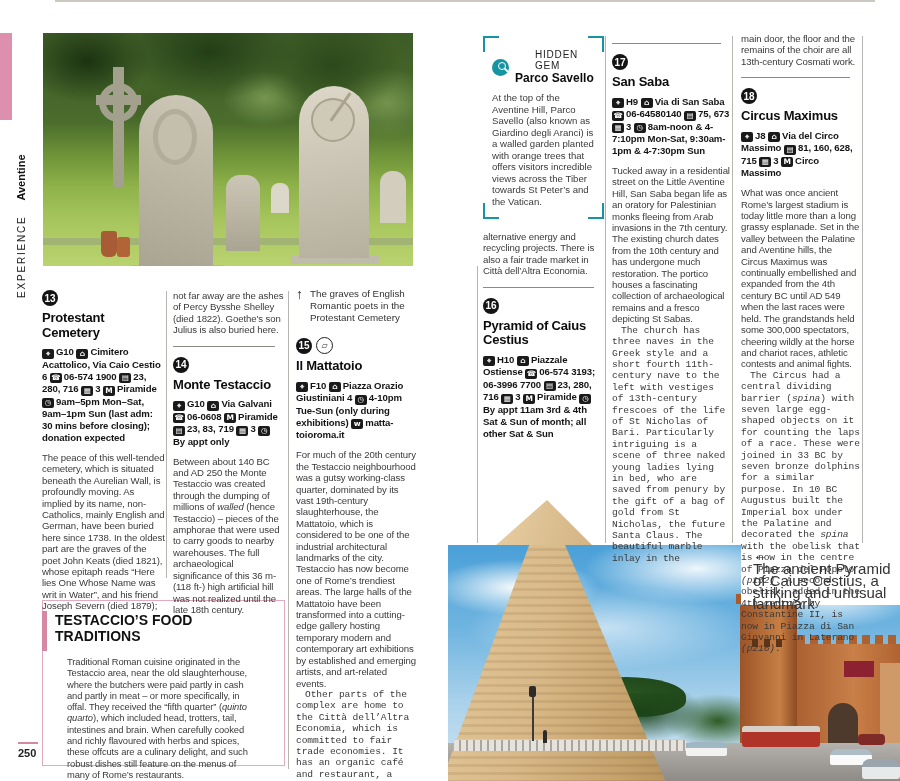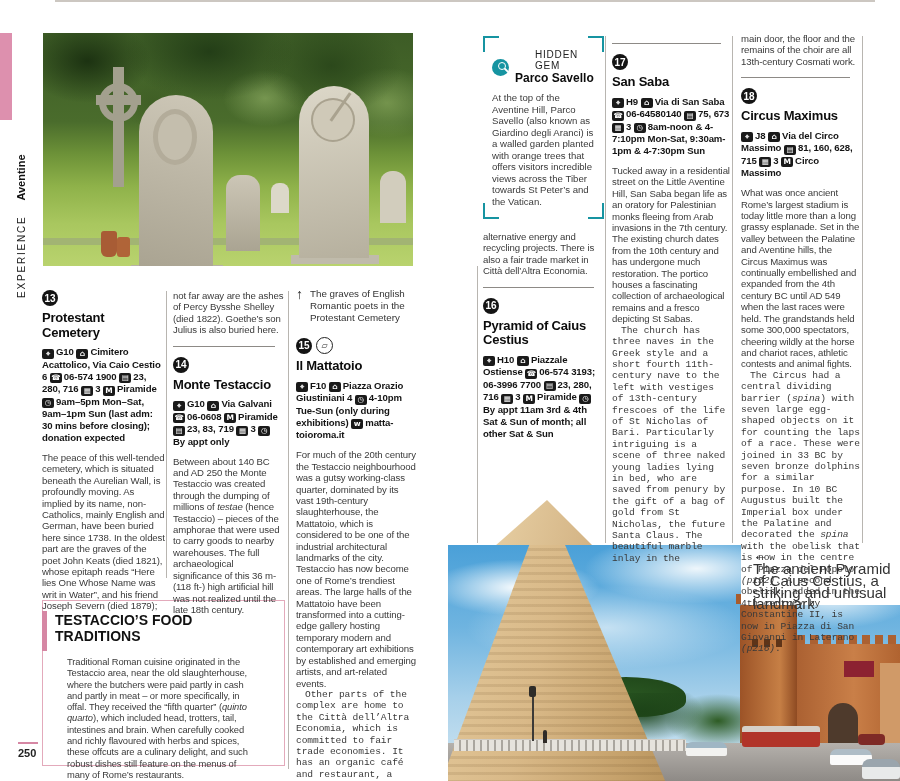--- a/index.html
+++ b/index.html
@@ -252,21 +252,21 @@
       <p class="para">The peace of this well-tended cemetery, which is situated beneath the Aurelian Wall, is profoundly moving. As implied by its name, non-Catholics, mainly English and German, have been buried here since 1738. In the oldest part are the graves of the poet John Keats (died 1821), whose epitaph reads “Here lies One Whose Name was writ in Water”, and his friend Joseph Severn (died 1879);</p>
     </div>
     <div class="col col2">
       <p class="para">not far away are the ashes of Percy Bysshe Shelley (died 1822). Goethe’s son Julius is also buried here.</p>
       <div class="hsep"></div>
       <div class="numrow">
         <span class="num">14</span>
       </div>
       <h3 class="ehead">Monte Testaccio</h3>
       <div class="details"><span class="ic">⌖</span>G10 <span class="ic">⌂</span>Via Galvani <span class="ic">☎</span>06-0608 <span class="ic">M</span>Piramide <span class="ic">▤</span>23, 83, 719 <span class="ic">▦</span>3 <span class="ic">◷</span>By appt only</div>
-      <p class="para">Between about 140 BC and AD 250 the Monte Testaccio was created through the dumping of millions of <em>testae</em> (hence Testaccio) – pieces of the amphorae that were used to carry goods to nearby warehouses. The full archaeological significance of this 36 m- (118 ft-) high artificial hill was not realized until the late 18th century.</p>
+      <p class="para">Between about 140 BC and AD 250 the Monte Testaccio was created through the dumping of millions of <em>walled</em> (hence Testaccio) – pieces of the amphorae that were used to carry goods to nearby warehouses. The full archaeological significance of this 36 m- (118 ft-) high artificial hill was not realized until the late 18th century.</p>
     </div>
     <div class="col col3">
       <div class="capt">
         <span class="arrow">↑</span>
         <span class="capt-text">The graves of English Romantic poets in the Protestant Cemetery</span>
       </div>
       <div class="numrow">
         <span class="num">15</span>
         <span class="fee">▱</span>
       </div>

